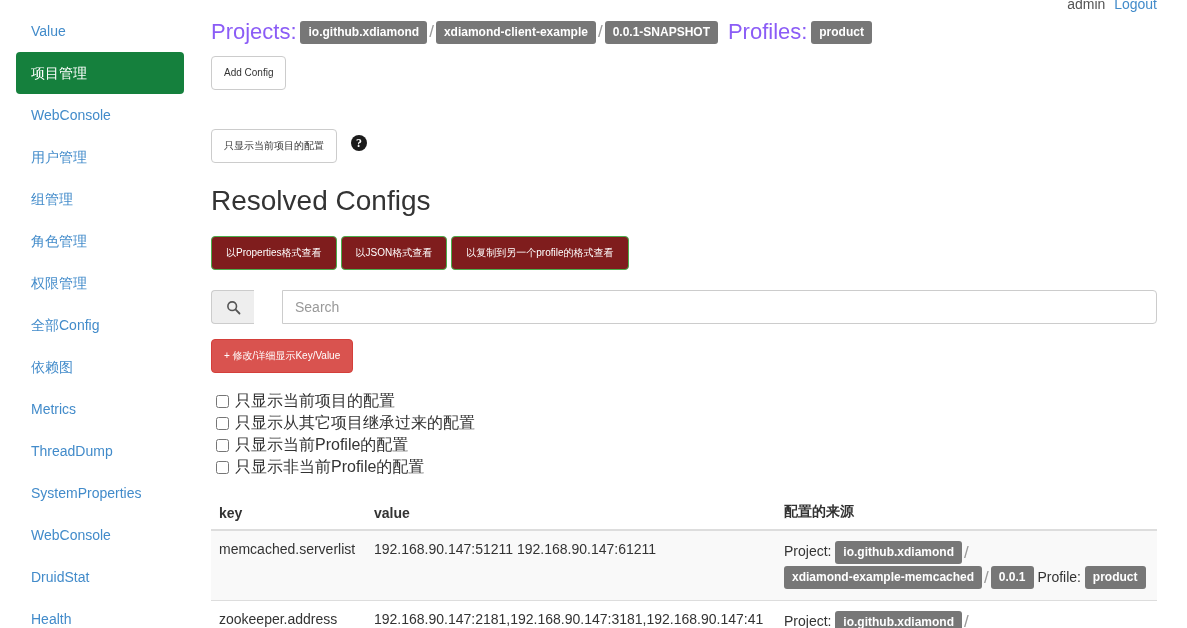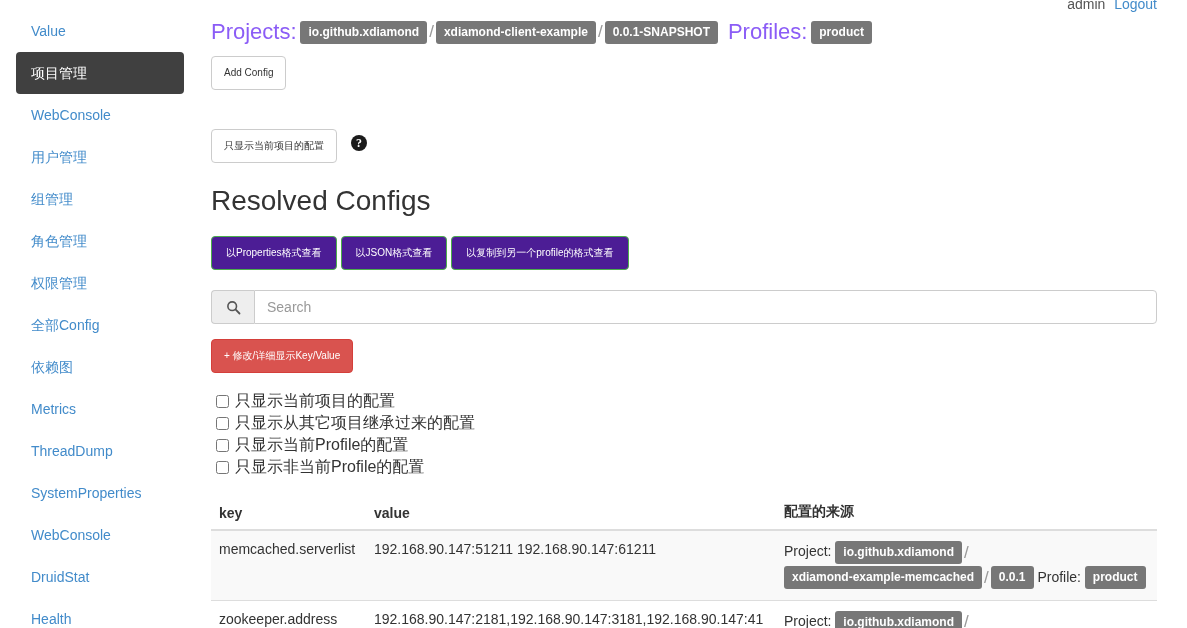--- a/index.html
+++ b/index.html
@@ -44,21 +44,21 @@
     margin: 0 16px;
     padding: 10px 15px;
     font-size: 14px;
     line-height: 22px;
     color: #428bca;
     border-radius: 4px;
     cursor: pointer;
     white-space: nowrap;
   }
   .nav-item.active {
-    background: #404040;
+    background: #15803d;
     color: #ffffff;
   }
 
   
   .content {
     position: absolute;
     left: 211px;
     top: 0;
     right: 0;
     height: 628px;
@@ -104,21 +104,21 @@
     vertical-align: middle;
     box-sizing: border-box;
     font-family: "Liberation Sans", sans-serif;
   }
   .btn-default {
     background: #ffffff;
     border-color: #cccccc;
     color: #333333;
   }
   .btn-success {
-    background: #4c1d95;
+    background: #7f1d1d;
     border-color: #4cae4c;
     color: #ffffff;
   }
   .btn-danger {
     background: #d9534f;
     border-color: #d43f3a;
     color: #ffffff;
   }
 
   .row-addconfig { margin-top: 10px; }
@@ -152,20 +152,21 @@
 
   .btn-row { margin-top: 19px; }
   .btn-row .btn { margin-right: 4px; padding: 6px 14px; }
 
   
   .search-group {
     display: flex;
     margin-top: 20px;
     width: 946px;
     height: 34px;
+    gap: 28px;
   }
   .search-addon {
     width: 42px;
     background: #eeeeee;
     border: 1px solid #cccccc;
     border-right: none;
     border-radius: 4px 0 0 4px;
     display: flex;
     align-items: center;
     justify-content: center;

